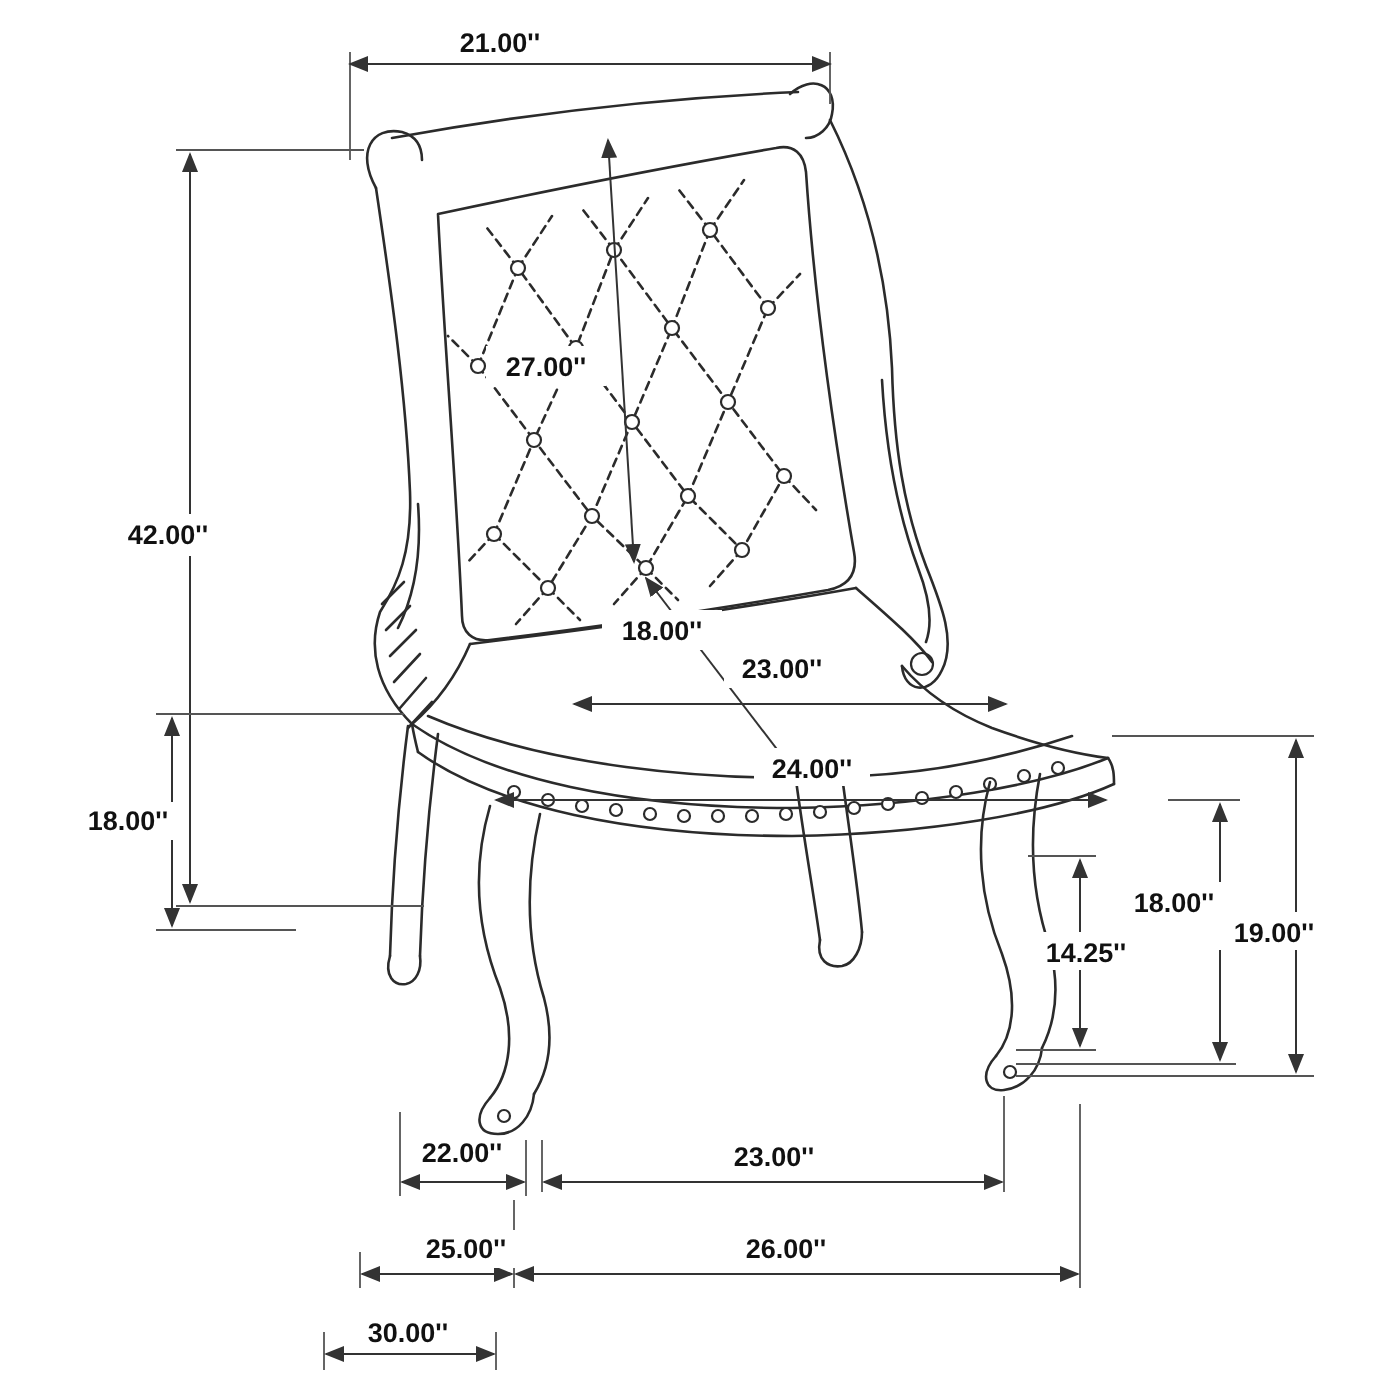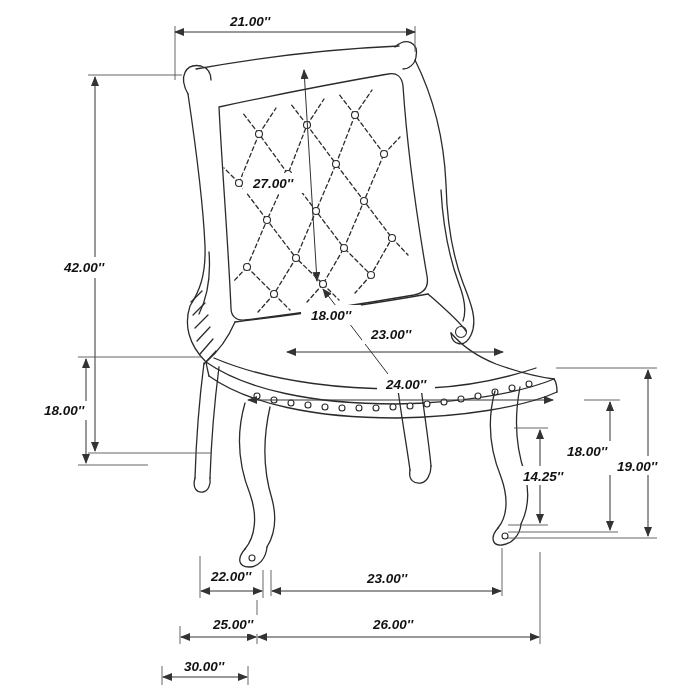--- a/index.html
+++ b/index.html
@@ -1,18 +1,18 @@
 <!DOCTYPE html>
 <html><head>
 <meta charset="utf-8">
 <style>
   html,body{margin:0;padding:0;background:#fff;}
   .canvas{
     width:700px;height:700px;position:relative;background:#ffffff;
-    font-family:"Liberation Sans",sans-serif;overflow:hidden;font-style:italic;
+    font-family:"Liberation Sans",sans-serif;overflow:hidden;
   }
   svg{display:block;}
   .chair path, .chair polyline{fill:none;stroke:#2b2b2b;stroke-width:1.3;stroke-linecap:round;stroke-linejoin:round;}
   .chair circle{fill:#ffffff;stroke:#2b2b2b;stroke-width:1.1;}
   .chair .dashed{stroke-width:0.9;stroke-dasharray:4 3;stroke:#3a3a3a;}
   .chair .hatch{stroke-width:1;}
   .dims line.dim, .dims path.dim{stroke:#333333;stroke-width:1;fill:none;}
   .dims path.ext{stroke:#555555;stroke-width:0.9;fill:none;}
   .dims rect.bg{fill:#ffffff;stroke:none;}
   .dims text{font-family:"Liberation Sans",sans-serif;font-size:13.5px;font-weight:bold;fill:#111111;text-anchor:middle;}

